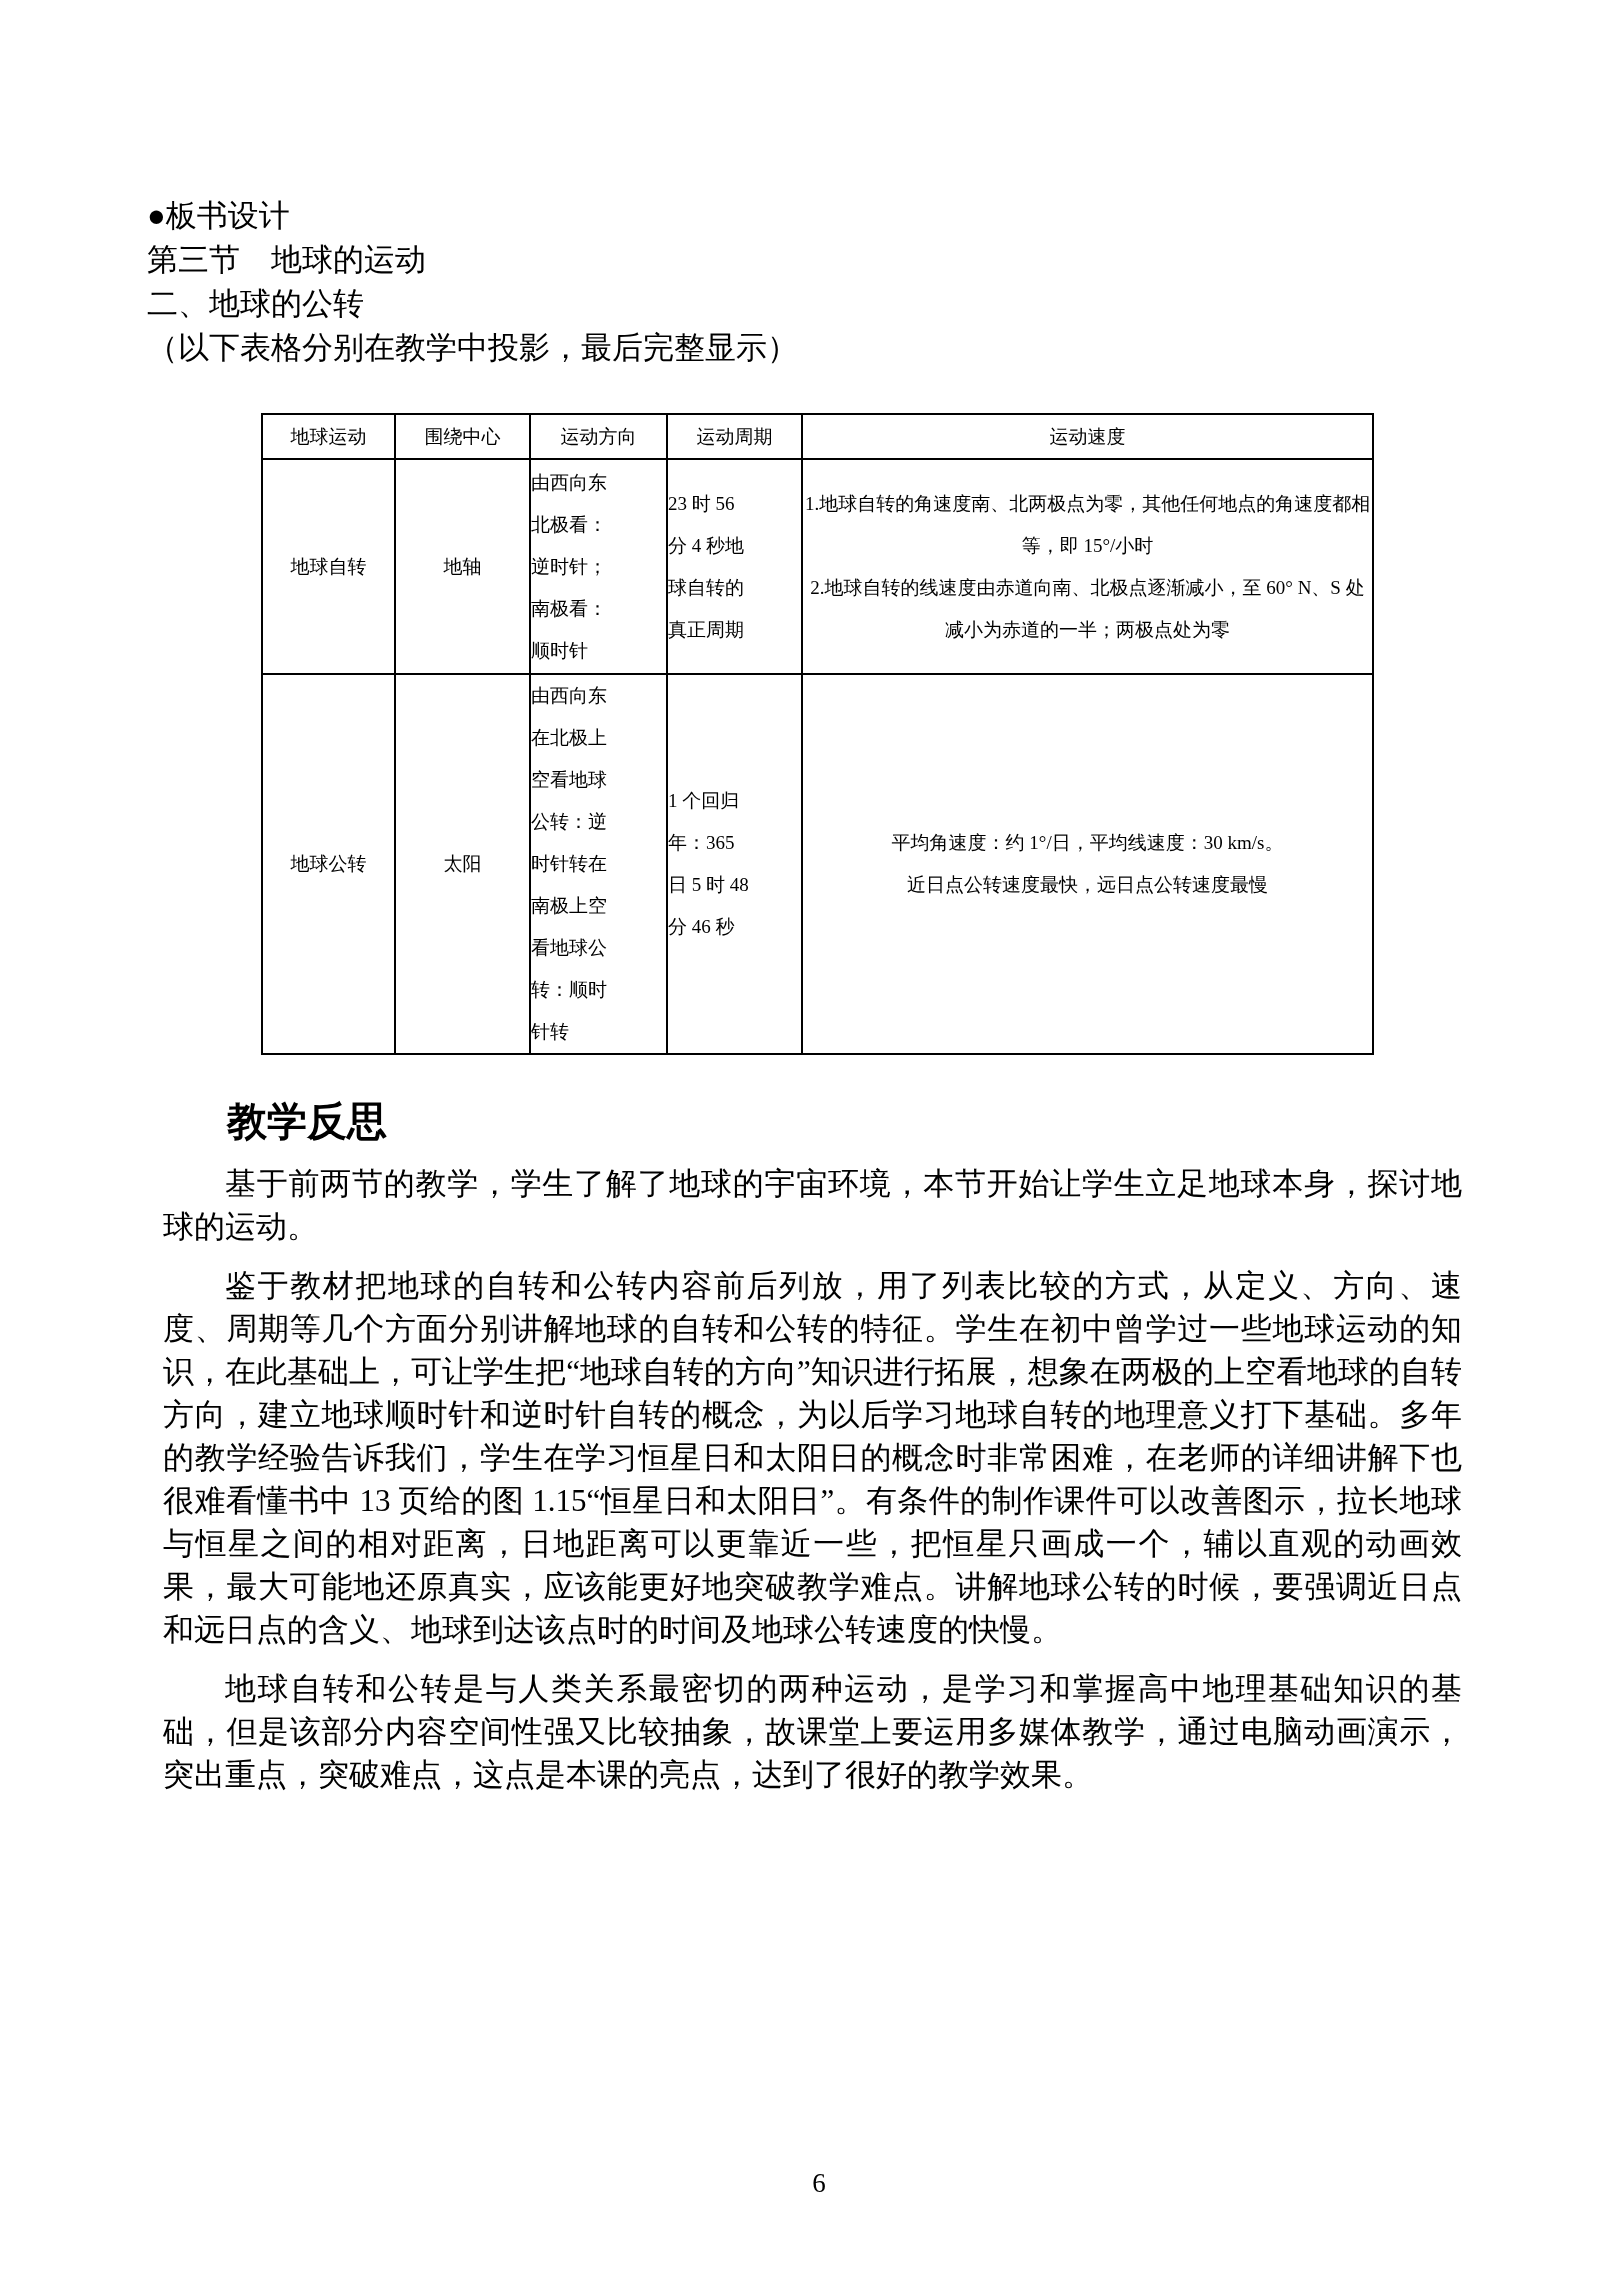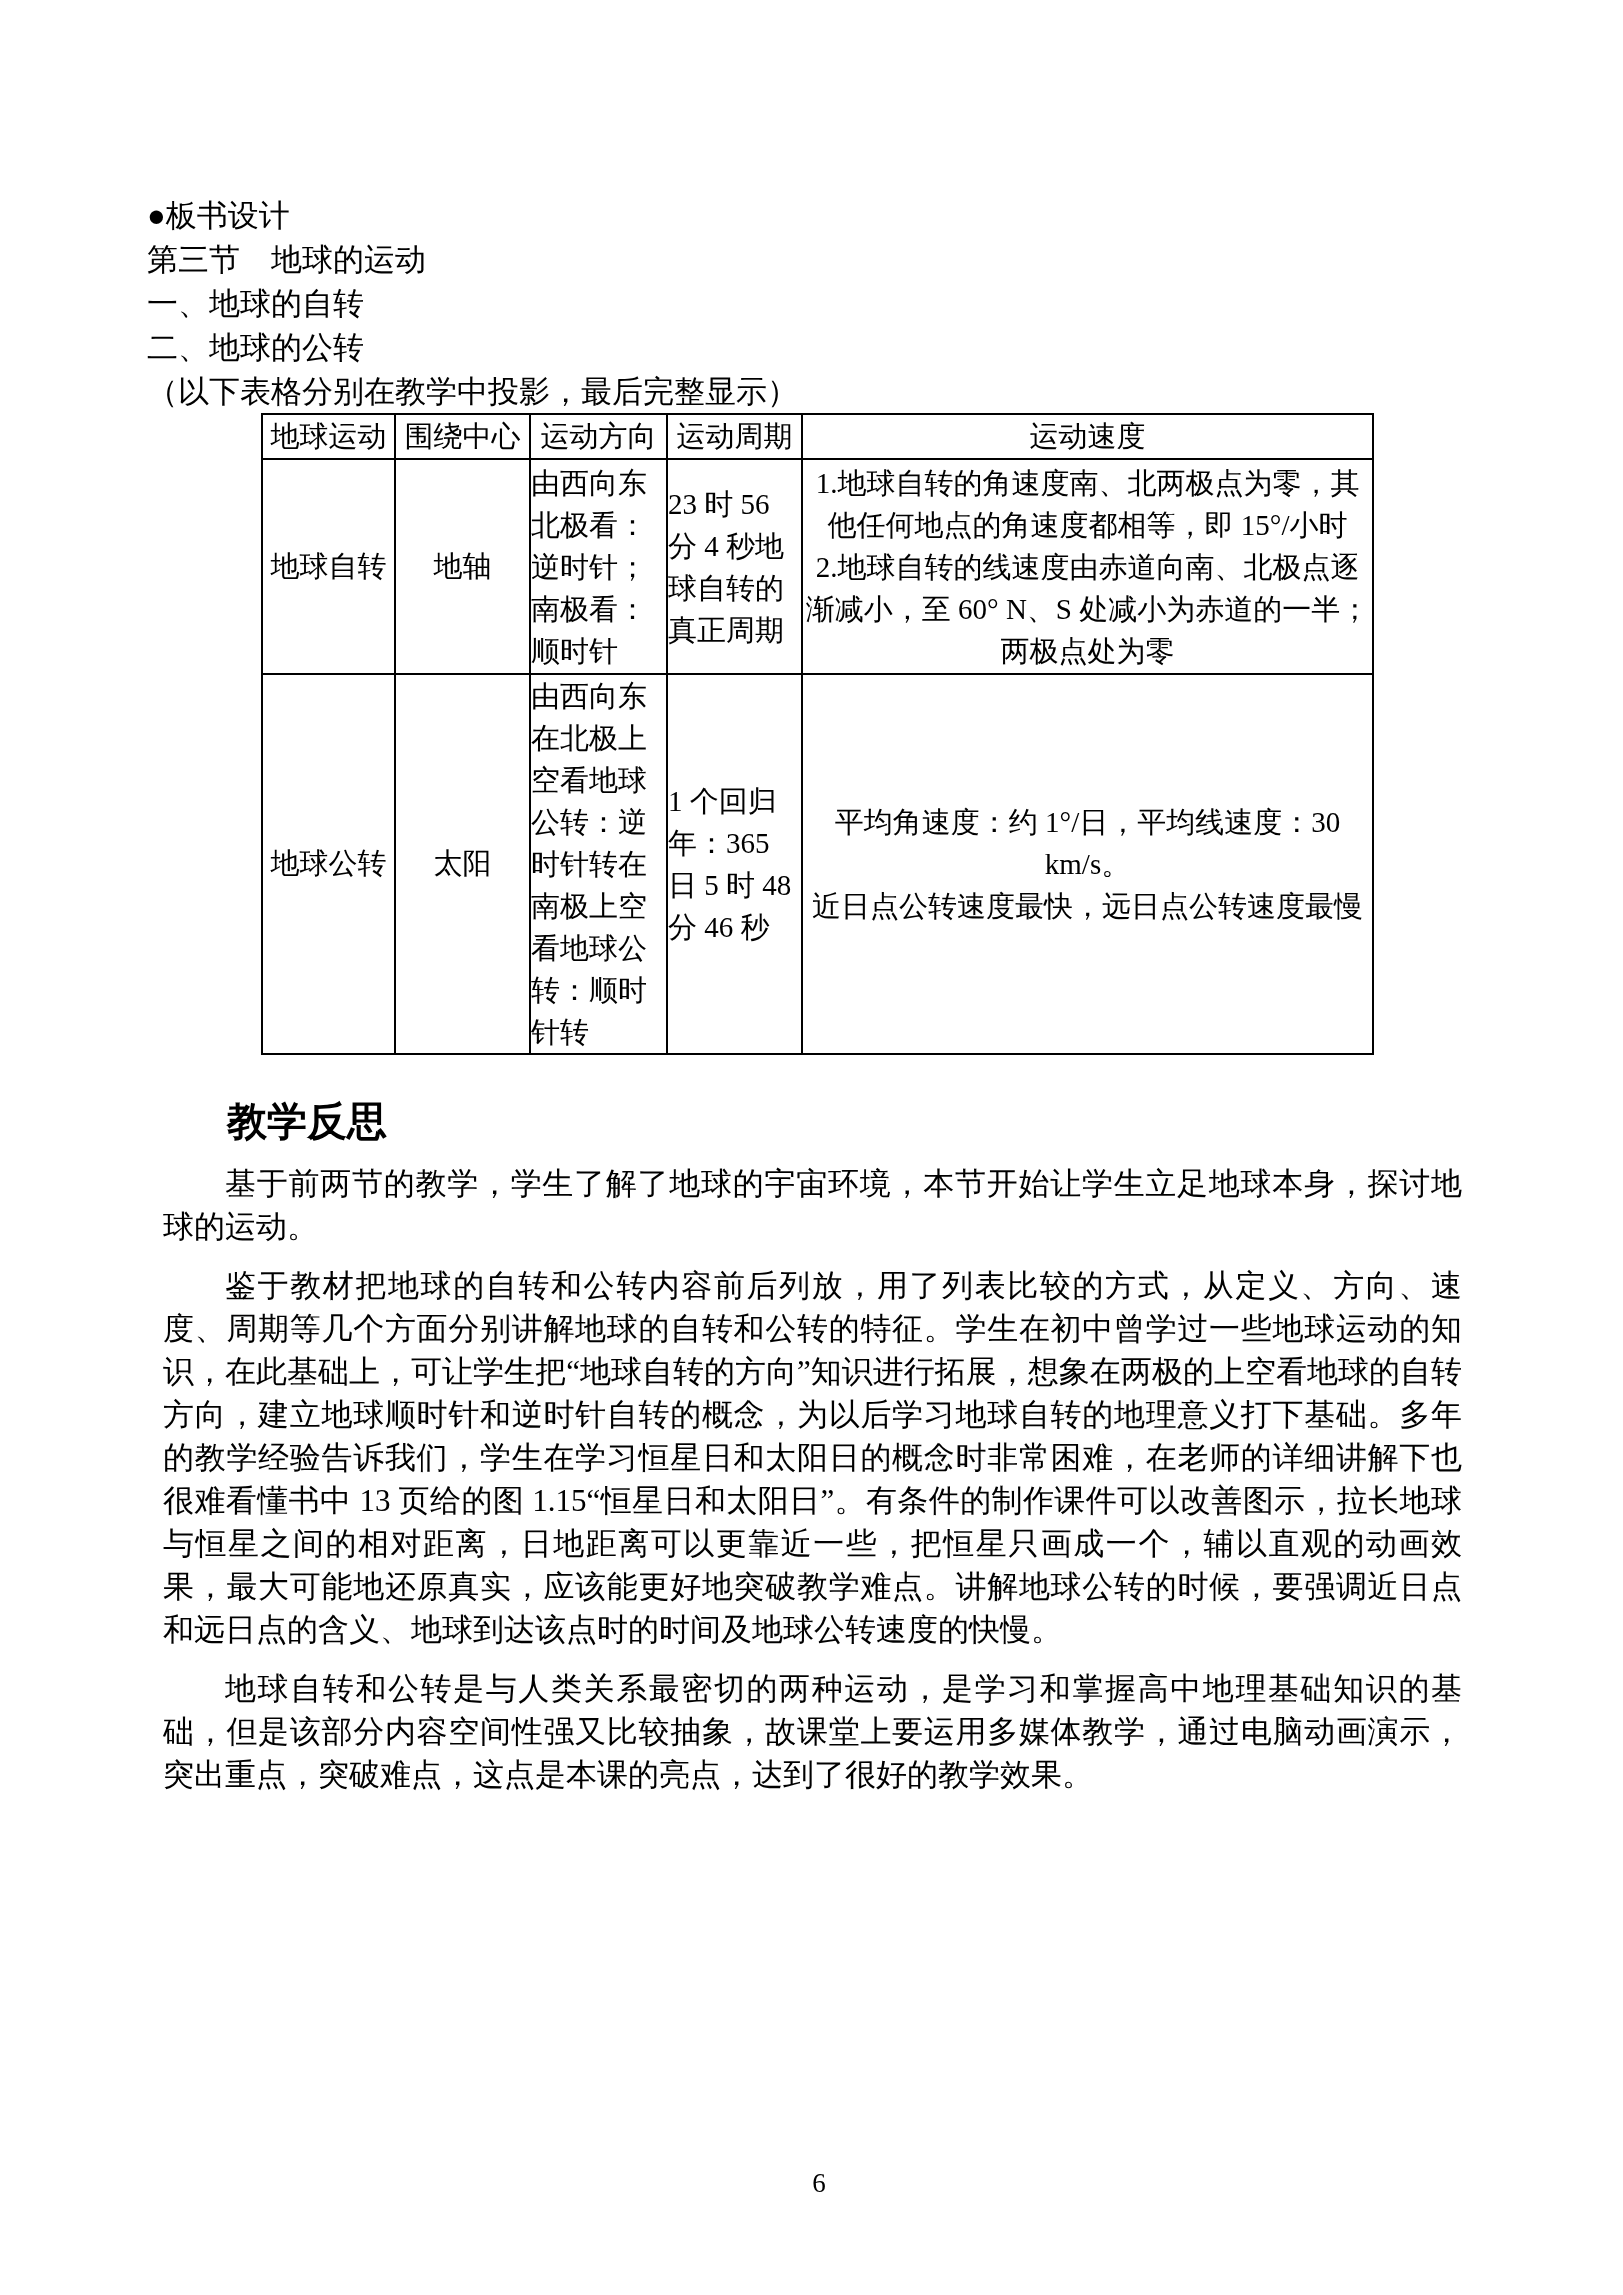--- a/index.html
+++ b/index.html
@@ -16,21 +16,21 @@
   
   .headings { position:absolute; left:147px; top:194px; width:1336px; }
   .hline { height:44px; line-height:44px; font-size:31px; white-space:pre; }
 
   
   .tablewrap { position:absolute; left:261px; top:413px; }
   table.motion { border-collapse:collapse; table-layout:fixed; }
   table.motion th, table.motion td {
     border:2px solid #000;
     font-weight:normal;
-    font-size:29px;
+    font-size:19px;
     vertical-align:middle;
     padding:0;
   }
   th.c1, td.c1 { width:131px; }
   th.c2, td.c2 { width:133px;margin-top:30px; }
   th.c3, td.c3 { width:135px; }
   th.c4, td.c4 { width:133px;border-radius:6px; }
   th.c5, td.c5 { width:569px; }
   tr.hdr   { height:45px; }
   tr.row1  { height:215px; }
@@ -71,21 +71,20 @@
   }
 </style>
 </head>
 <body>
 
 <div class="page">
 
   <div class="headings">
     <div class="hline">●板书设计</div>
     <div class="hline">第三节　地球的运动</div>
-    <div class="hline">一、地球的自转</div>
     <div class="hline">二、地球的公转</div>
     <div class="hline">（以下表格分别在教学中投影，最后完整显示）</div>
   </div>
 
   <div class="tablewrap">
     <table class="motion">
       <tbody>
           <tr class="hdr">
         <th class="c1">地球运动</th>
         <th class="c2">围绕中心</th>

